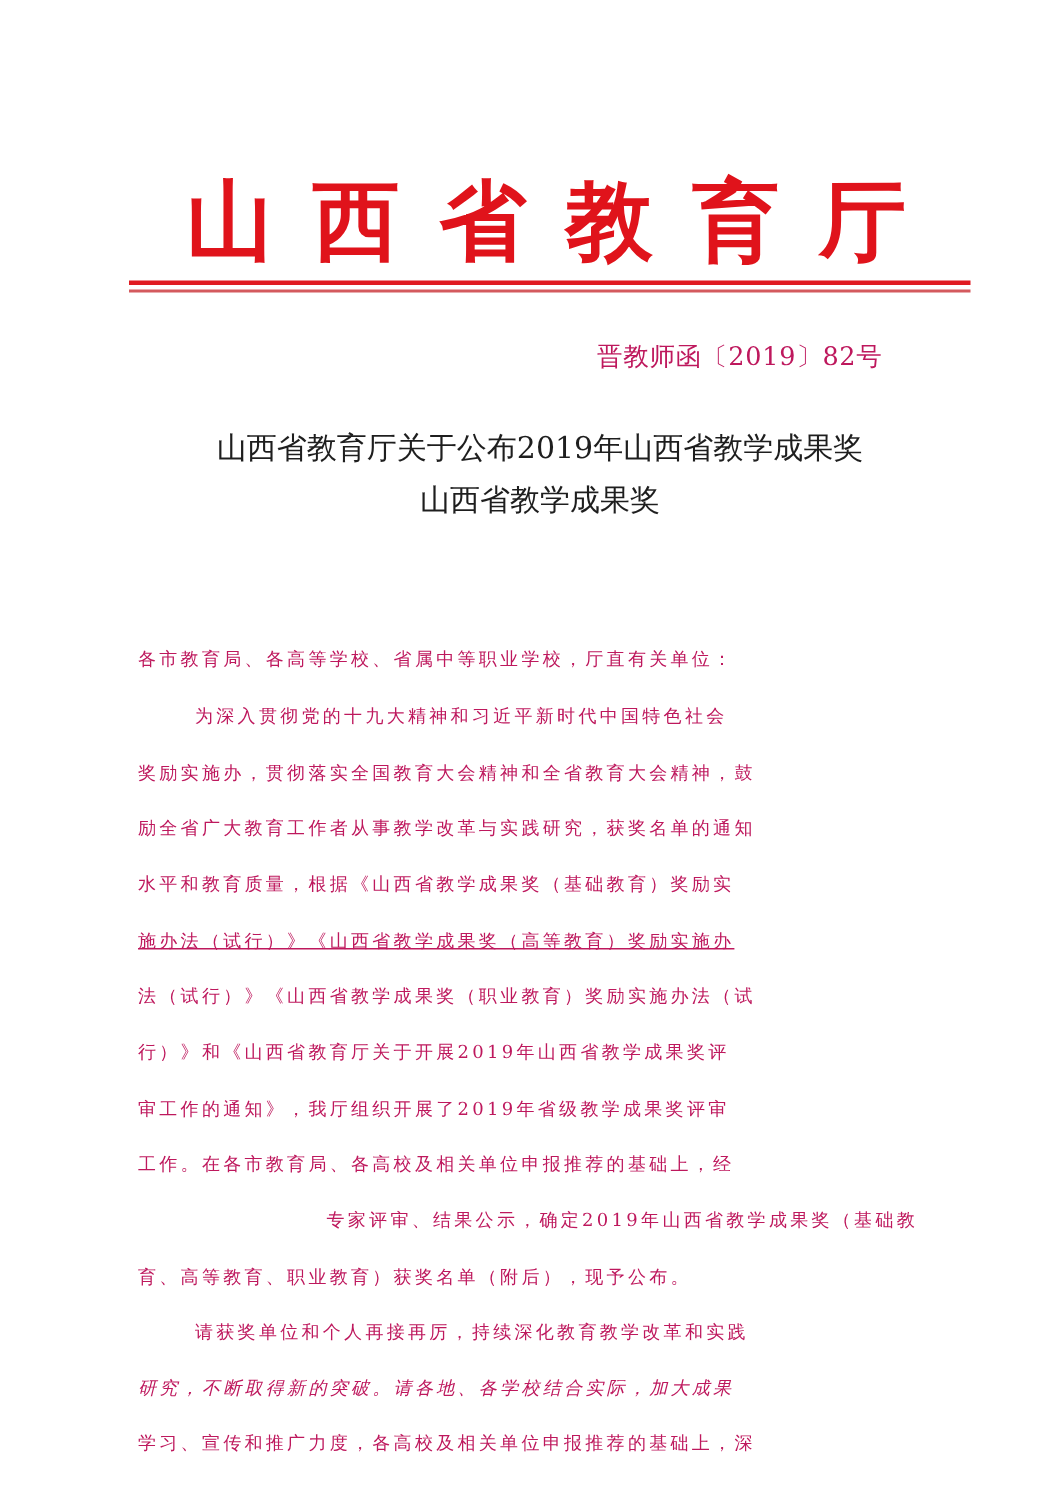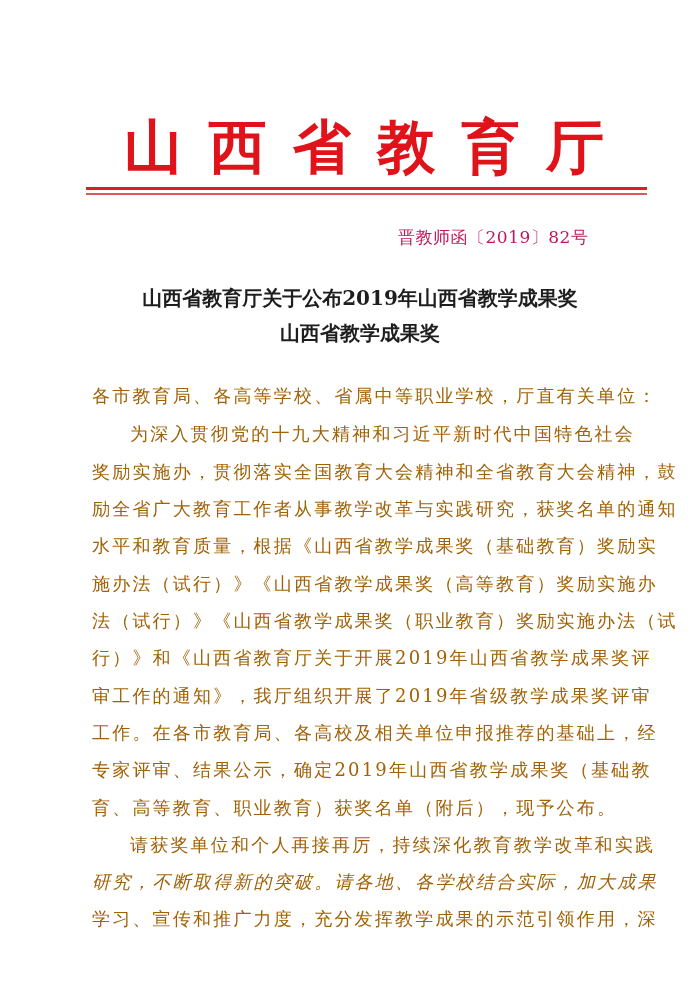--- a/index.html
+++ b/index.html
@@ -7,25 +7,25 @@
            font-family: "DejaVu Serif", "Liberation Serif", serif; color: #2a2a2a; }
     .masthead { position: absolute; top: 112px; left: 124px; width: 480px; height: 70px;
                 display: flex; justify-content: space-between; align-items: center;
                 color: #e0131b; font-size: 58px; font-weight: bold;
                 font-family: "DejaVu Serif", "Liberation Serif", serif; }
     .masthead span { display: block; line-height: 1; }
     .rule-thick { position: absolute; height: 3px; background: #e01b22; }
     .rule-thin { position: absolute; height: 2px; background: #d45a5e; }
     .doc-no { position: absolute; top: 226px; left: 398px; font-size: 17px; color: #be185d; letter-spacing: 0.5px; white-space: nowrap; }
     .title { position: absolute; left: 100px; width: 520px; text-align: center;
-             font-weight: bold; font-size: 20px; color: #1e1e1e; white-space: nowrap; }
+             font-weight: normal; font-size: 20px; color: #1e1e1e; white-space: nowrap; }
     .t1 { top: 285px; }
     .t2 { top: 320px; }
-    .body-line { position: absolute; left: 92px; width: 520px; font-size: 18px; color: #a16207;
-                 white-space: nowrap; letter-spacing: 2.2px; line-height: 1; }
+    .body-line { position: absolute; left: 92px; width: 520px; font-size: 12px; color: #be185d;
+                 white-space: nowrap; letter-spacing: 2.2px; line-height: 1; margin-top: 46px; }
     .indent { left: 130px; }
   </style>
 </head>
 <body>
 
 <div class="masthead">
   <span>山</span>
   <span>西</span>
   <span>省</span>
   <span>教</span>
@@ -39,22 +39,22 @@
 <div class="doc-no">晋教师函〔2019〕82号</div>
 
 <div class="title t1">山西省教育厅关于公布2019年山西省教学成果奖</div>
 <div class="title t2">山西省教学成果奖</div>
 
 <div class="body-line" style="top:387px;">各市教育局、各高等学校、省属中等职业学校，厅直有关单位：</div>
 <div class="body-line indent" style="top:425px;">为深入贯彻党的十九大精神和习近平新时代中国特色社会</div>
 <div class="body-line" style="top:463px;">奖励实施办，贯彻落实全国教育大会精神和全省教育大会精神，鼓</div>
 <div class="body-line" style="top:500px;">励全省广大教育工作者从事教学改革与实践研究，获奖名单的通知</div>
 <div class="body-line" style="top:537px;">水平和教育质量，根据《山西省教学成果奖（基础教育）奖励实</div>
-<div class="body-line" style="top:575px;">施办法（试行）》《山西省教学成果奖（高等教育）奖励实施办</div>
+<div class="body-line" style="top:575px;text-decoration:underline;">施办法（试行）》《山西省教学成果奖（高等教育）奖励实施办</div>
 <div class="body-line" style="top:612px;">法（试行）》《山西省教学成果奖（职业教育）奖励实施办法（试</div>
 <div class="body-line" style="top:649px;">行）》和《山西省教育厅关于开展2019年山西省教学成果奖评</div>
 <div class="body-line" style="top:687px;">审工作的通知》，我厅组织开展了2019年省级教学成果奖评审</div>
 <div class="body-line" style="top:724px;">工作。在各市教育局、各高校及相关单位申报推荐的基础上，经</div>
 <div class="body-line" style="top:761px;text-align:right;">专家评审、结果公示，确定2019年山西省教学成果奖（基础教</div>
 <div class="body-line" style="top:799px;">育、高等教育、职业教育）获奖名单（附后），现予公布。</div>
 <div class="body-line indent" style="top:836px;">请获奖单位和个人再接再厉，持续深化教育教学改革和实践</div>
 <div class="body-line" style="top:873px;font-style:italic;">研究，不断取得新的突破。请各地、各学校结合实际，加大成果</div>
-<div class="body-line" style="top:910px;">学习、宣传和推广力度，充分发挥教学成果的示范引领作用，深</div>
+<div class="body-line" style="top:910px;">学习、宣传和推广力度，各高校及相关单位申报推荐的基础上，深</div>
 
 </body></html>

